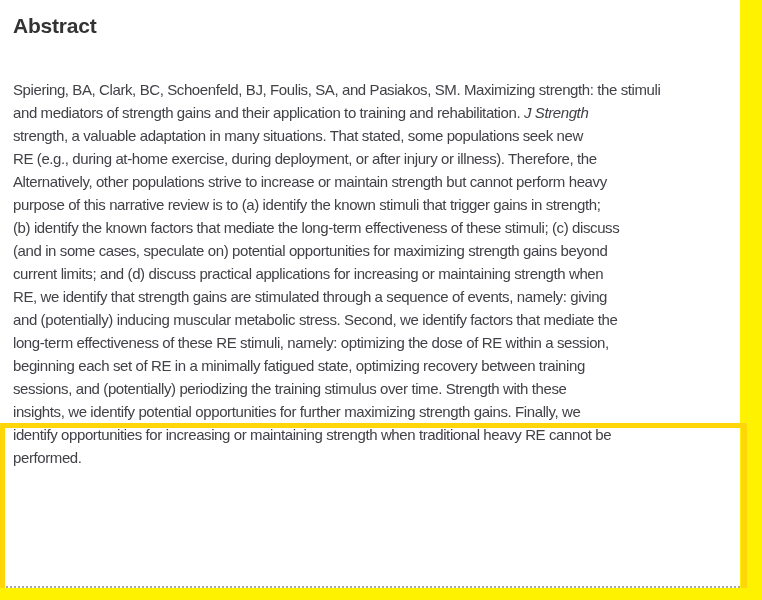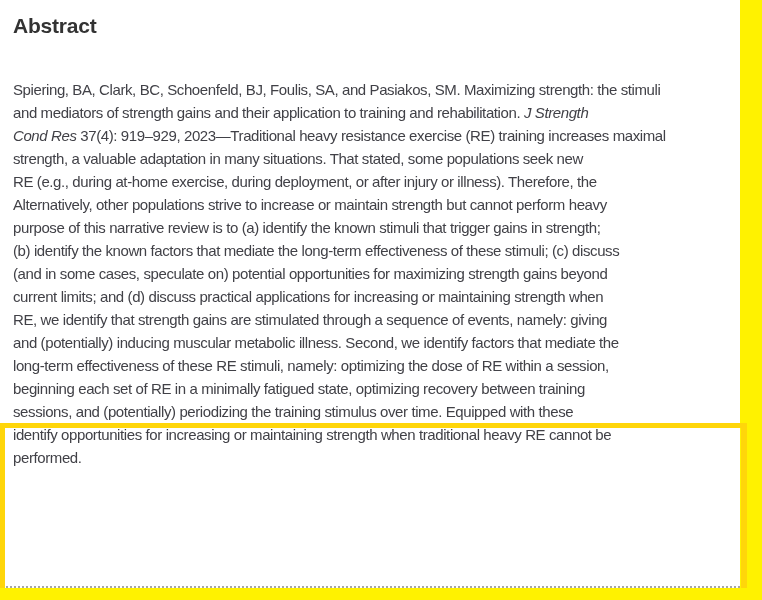--- a/index.html
+++ b/index.html
@@ -95,33 +95,33 @@
 </style>
 </head>
 <body>
 
 <div class="page">
   <h1 class="heading">Abstract</h1>
 
   <div class="text">
       <div class="abs-line"><span>Spiering, BA, Clark, BC, Schoenfeld, BJ, Foulis, SA, and Pasiakos, SM. Maximizing strength: the stimuli</span></div>
       <div class="abs-line"><span>and mediators of strength gains and their application to training and rehabilitation. </span><em>J Strength</em></div>
-      <div class="abs-line"><em>Cond Res</em><span> 37(4): 919–929, 2023—Traditional heavy resistance exercise (RE) training increases maximal</span></div>
       <div class="abs-line"><span>strength, a valuable adaptation in many situations. That stated, some populations seek new</span></div>
       <div class="abs-line"><span>RE (e.g., during at-home exercise, during deployment, or after injury or illness). Therefore, the</span></div>
       <div class="abs-line"><span>Alternatively, other populations strive to increase or maintain strength but cannot perform heavy</span></div>
       <div class="abs-line"><span>purpose of this narrative review is to (a) identify the known stimuli that trigger gains in strength;</span></div>
       <div class="abs-line"><span>(b) identify the known factors that mediate the long-term effectiveness of these stimuli; (c) discuss</span></div>
       <div class="abs-line"><span>(and in some cases, speculate on) potential opportunities for maximizing strength gains beyond</span></div>
       <div class="abs-line"><span>current limits; and (d) discuss practical applications for increasing or maintaining strength when</span></div>
       <div class="abs-line"><span>RE, we identify that strength gains are stimulated through a sequence of events, namely: giving</span></div>
-      <div class="abs-line"><span>and (potentially) inducing muscular metabolic illness. Second, we identify factors that mediate the</span></div>
+      <div class="abs-line"><span>and (potentially) inducing muscular metabolic stress. Second, we identify factors that mediate the</span></div>
       <div class="abs-line"><span>long-term effectiveness of these RE stimuli, namely: optimizing the dose of RE within a session,</span></div>
       <div class="abs-line"><span>beginning each set of RE in a minimally fatigued state, optimizing recovery between training</span></div>
-      <div class="abs-line"><span>sessions, and (potentially) periodizing the training stimulus over time. Equipped with these</span></div>
+      <div class="abs-line"><span>sessions, and (potentially) periodizing the training stimulus over time. Strength with these</span></div>
+      <div class="abs-line"><span>insights, we identify potential opportunities for further maximizing strength gains. Finally, we</span></div>
       <div class="abs-line"><span>identify opportunities for increasing or maintaining strength when traditional heavy RE cannot be</span></div>
       <div class="abs-line"><span>performed.</span></div>
     </div>
 
   <div class="edge-bar"></div>
 
   <div class="hl-box"></div>
 
   <div class="bottom-bar"></div>
 

